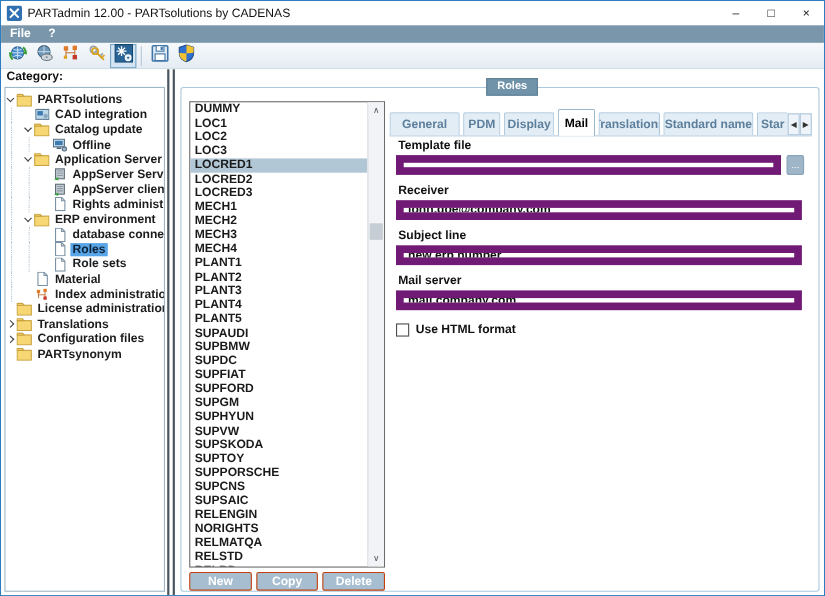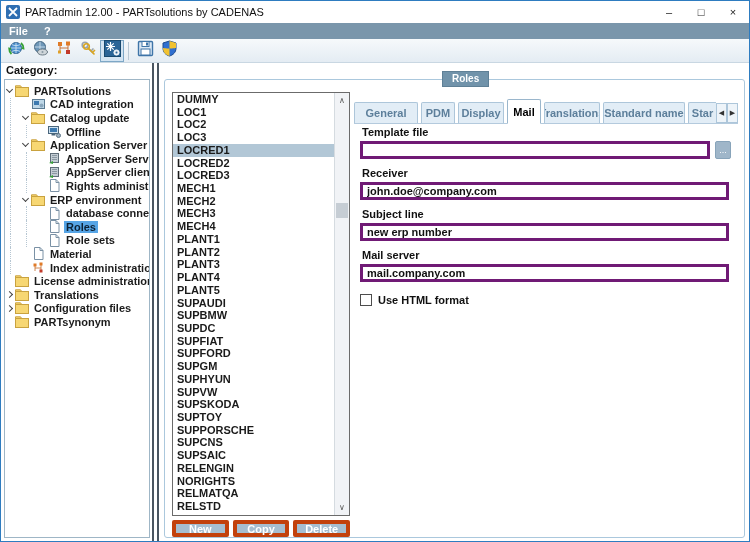--- a/index.html
+++ b/index.html
@@ -51,39 +51,39 @@
   .listbox{position:absolute;left:7px;top:12px;width:178px;height:424px;border:1px solid #6b6b6b;background:#fff;overflow:hidden;display:flex;}
   .list-items{flex:1 1 auto;overflow:hidden;}
   .list-row{height:12.72px;line-height:12.72px;font-size:11px;font-weight:600;color:#1a1a1a;padding-left:4px;white-space:nowrap;}
   .list-row.selected{background:#b2c7d6;}
   .vscroll{flex:0 0 15px;background:#f1f3f6;border-left:1px solid #d5dbe0;display:flex;flex-direction:column;}
   .vs-btn{height:15px;display:flex;align-items:center;justify-content:center;font-size:8px;color:#555;background:#f1f3f6;}
   .vs-track{flex:1 1 auto;position:relative;}
   .vs-thumb{position:absolute;left:1px;right:1px;top:95px;height:15px;background:#c6cdd4;}
 
   .btnrow{position:absolute;left:7px;top:440px;width:178px;display:flex;gap:4px;}
-  .act-btn{flex:1 1 0;height:17px;background:#a6bed0;border:4px solid #c2410c;border-radius:2px;
+  .act-btn{flex:1 1 0;height:17px;background:#a6bed0;border:1px solid #c2410c;border-radius:2px;
            color:#fff;font-size:11px;font-weight:600;display:flex;align-items:center;justify-content:center;}
 
   
   .tabstrip{position:absolute;left:189px;top:10px;width:384px;display:flex;align-items:flex-end;border-bottom:1px solid #b4cadd;}
   .tab{height:21px;background:#e2edf6;border:1px solid #adc6da;border-bottom:none;border-radius:2px 2px 0 0;
        color:#5d7f9b;font-size:11px;font-weight:600;display:flex;align-items:center;justify-content:center;
        margin-right:3px;flex:0 0 auto;overflow:hidden;}
   .tab.active{height:25px;background:#fff;border:1px solid #9ab6cc;border-bottom:1px solid #fff;
               color:#000;margin-bottom:-1px;z-index:2;}
   .tab-arrows{margin-left:0;display:flex;margin-bottom:0;}
   .tab-arrow{width:11px;height:20px;border:1px solid #adc6da;background:#eef4f9;display:flex;align-items:center;justify-content:center;
              font-size:7px;color:#333;}
 
   
   .formarea{position:absolute;left:195px;top:38px;width:380px;}
   .f-label{font-size:11px;font-weight:600;color:#111;margin:8px 2px 3px 2px;}
   .f-row{display:flex;align-items:center;gap:5px;}
-  .f-input{height:18px;border:3px solid #701a75;background:#fff;font-size:11px;font-weight:600;color:#111;
+  .f-input{height:18px;border:7px solid #701a75;background:#fff;font-size:11px;font-weight:600;color:#111;
            padding:0 4px;border-radius:0;outline:none;}
   .f-input.short{width:350px;}
   .f-input.long{width:369px;}
   .browse-btn{width:16px;height:18px;background:#9fb6c9;border:1px solid #88a4ba;border-radius:2px;color:#fff;
               font-size:9px;display:flex;align-items:center;justify-content:center;line-height:6px;}
   .cb-row{display:flex;align-items:center;margin-top:12px;gap:6px;}
   .checkbox{width:12px;height:12px;border:1px solid #4d4d4d;background:#fff;display:inline-block;}
   .cb-label{font-size:11px;font-weight:600;color:#111;}
 </style>
 </head>

